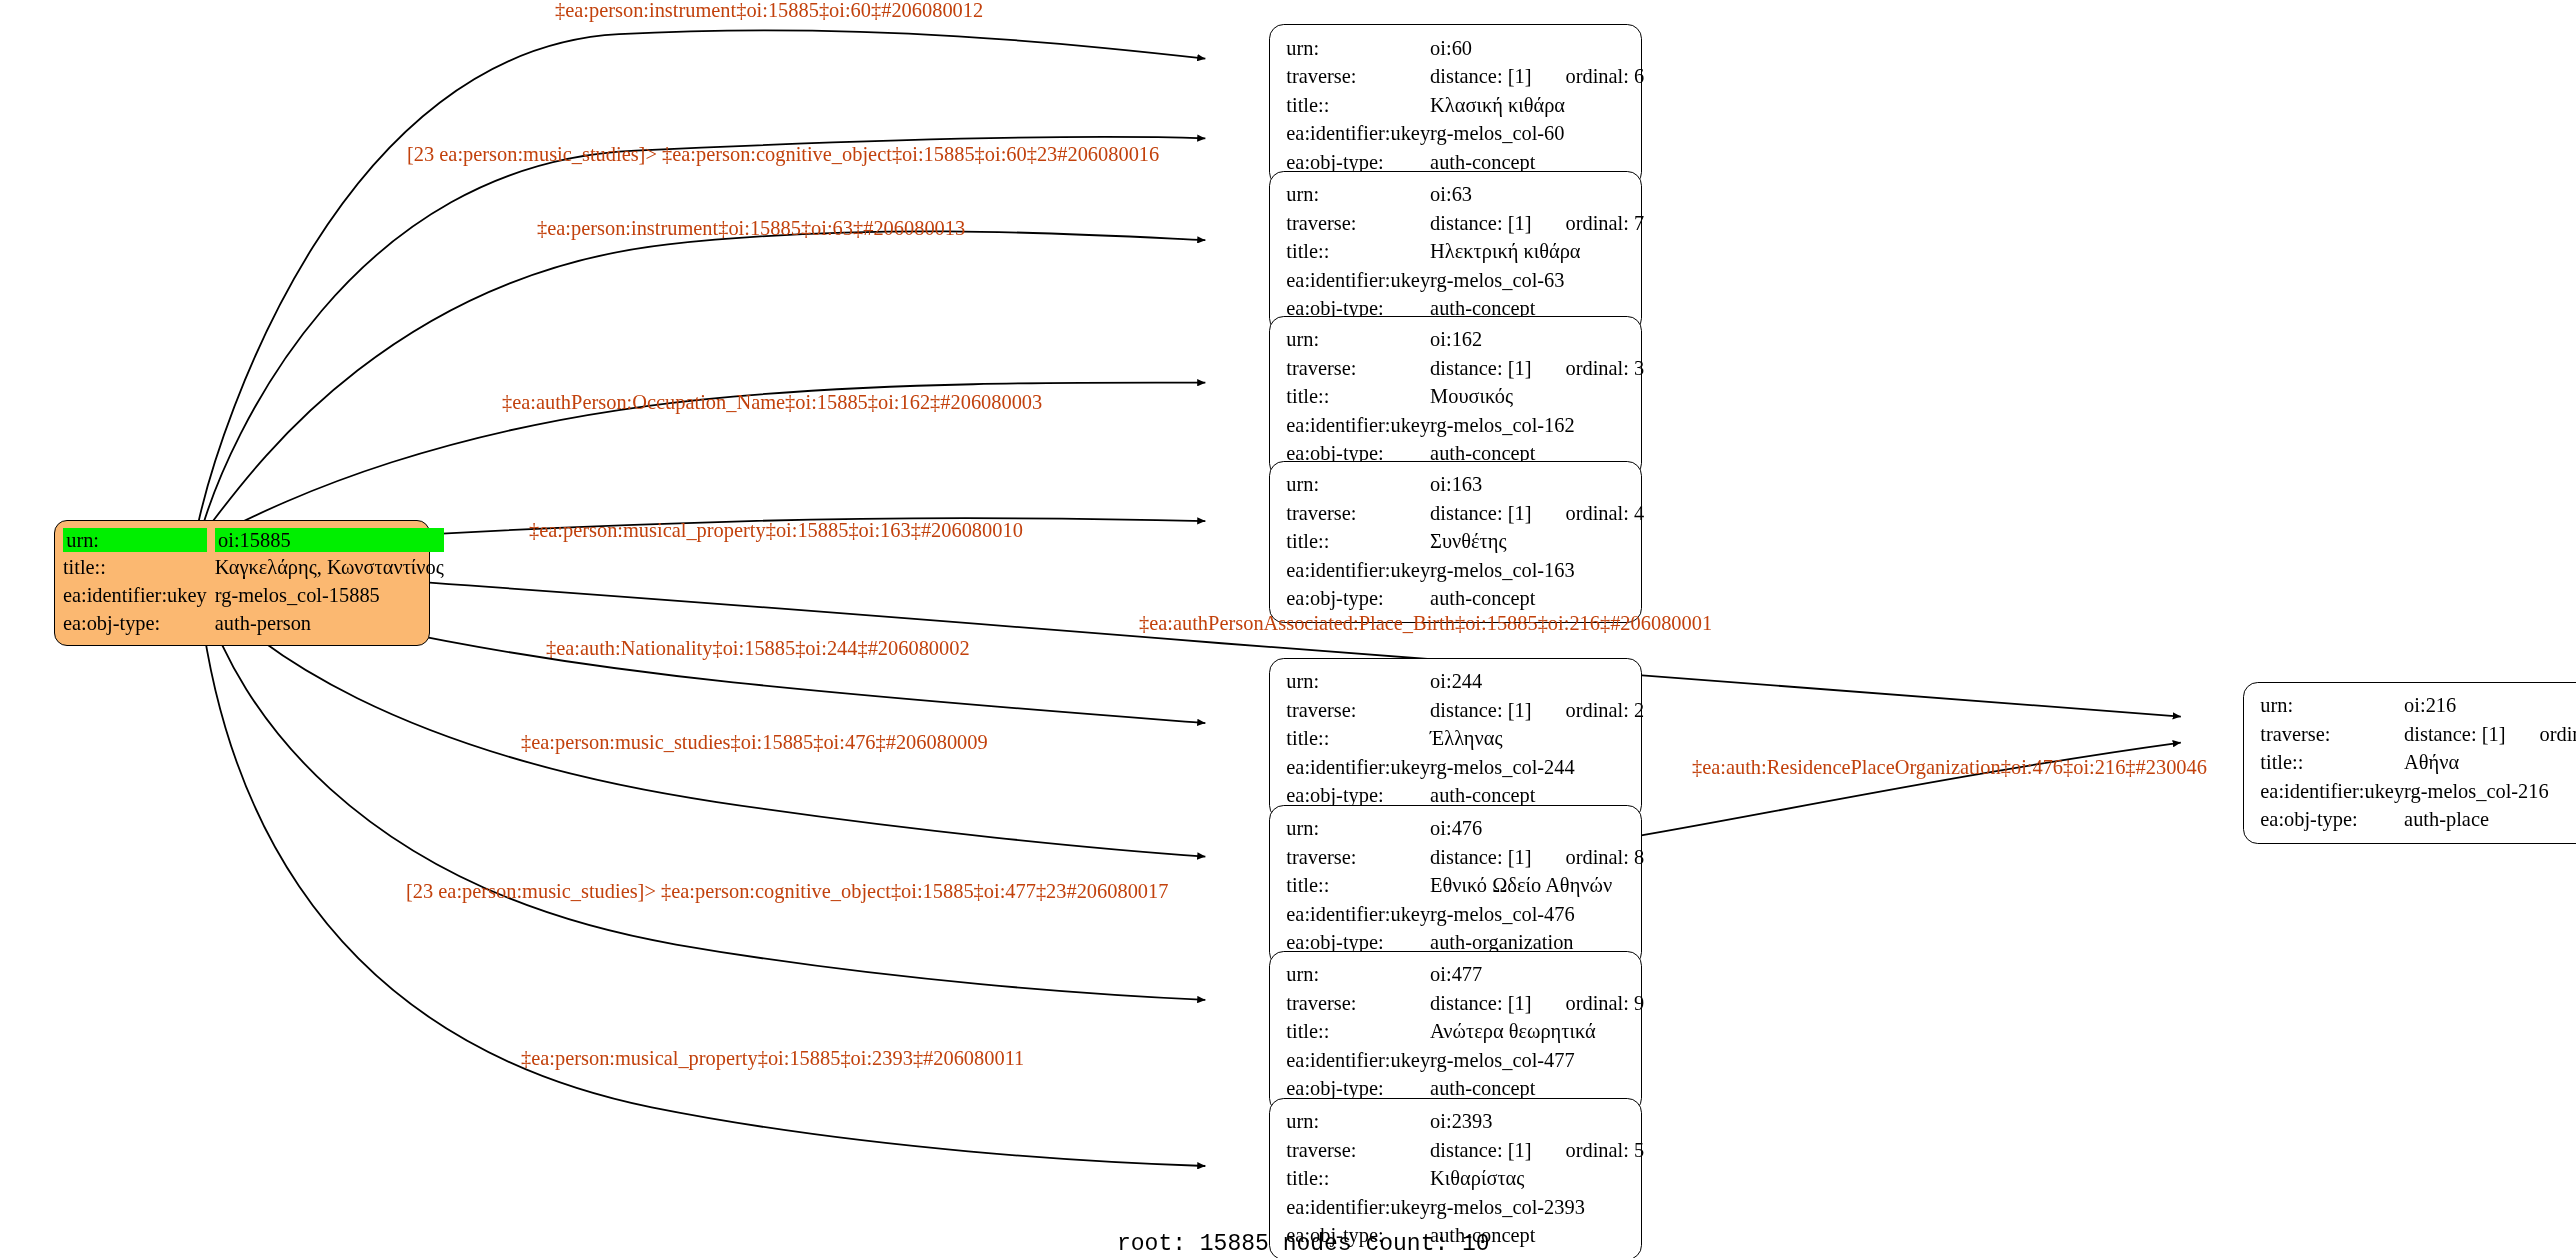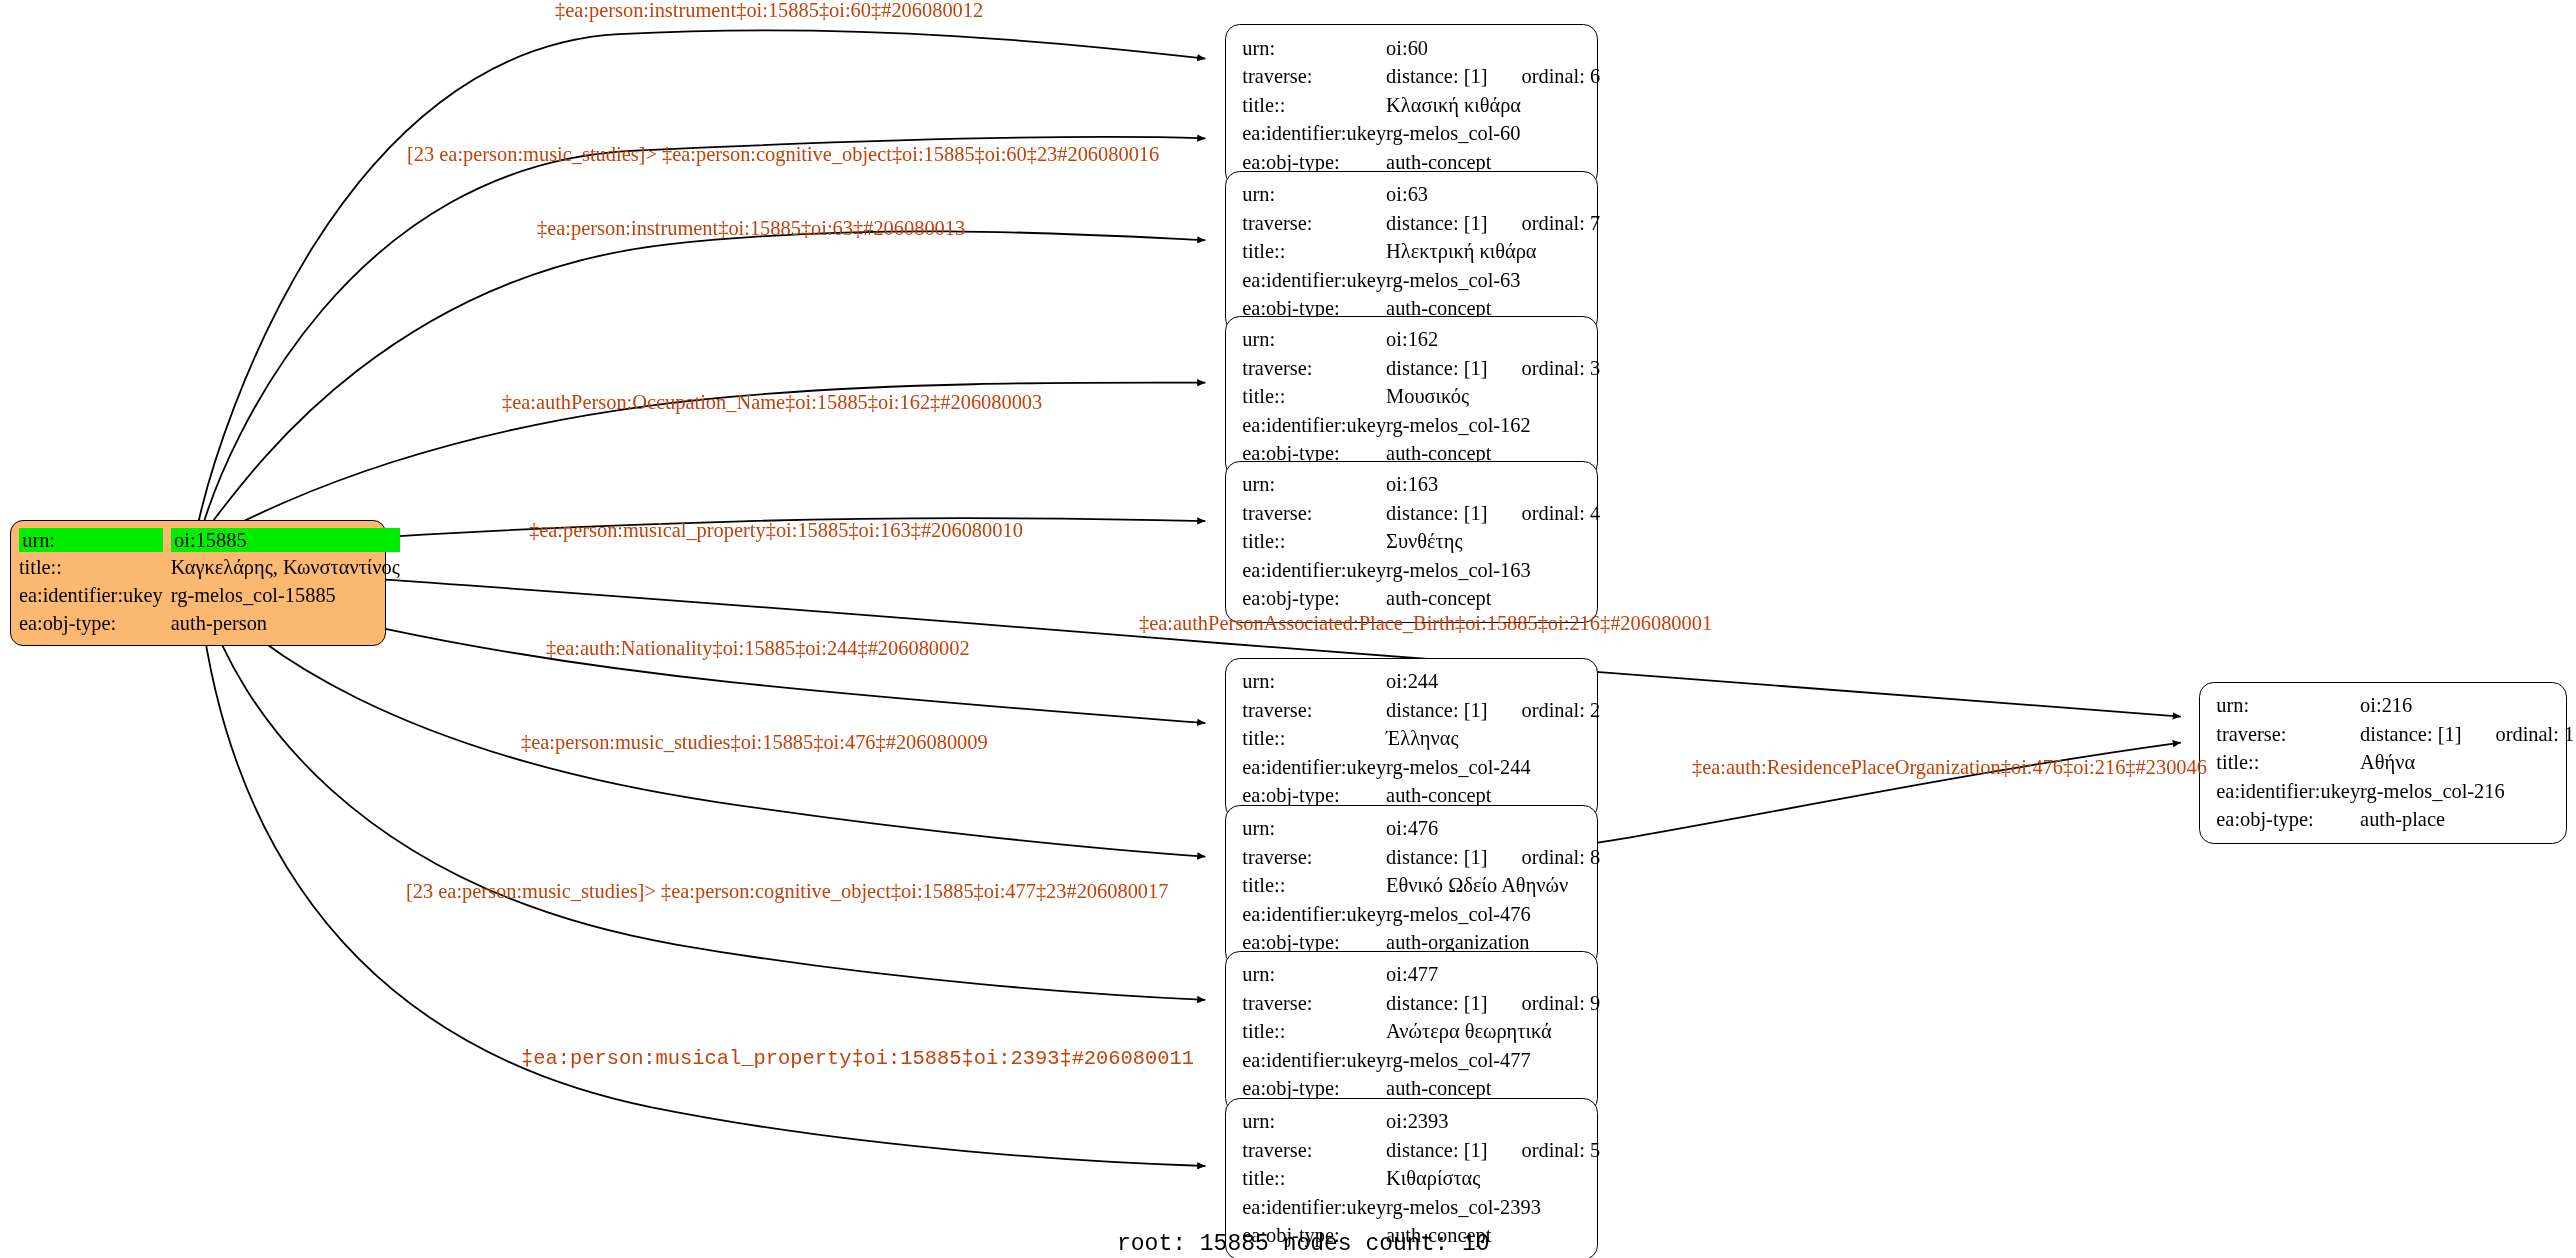--- a/index.html
+++ b/index.html
@@ -11,20 +11,21 @@
   #canvas{position:absolute;left:0;top:0;width:2576px;height:1258px;}
   #edge-layer{position:absolute;left:0;top:0;width:2576px;height:1258px;pointer-events:none;}
 
   .node{
     position:absolute;
     box-sizing:border-box;
     border:1.3px solid #000000;
     border-radius:14.7px;
     background:#ffffff;
     padding:11.4px 14.7px 11.4px 16.3px;
+    margin-left:44px;
   }
   .node.root{
     background:#fbb871;
     border-radius:13px;
     padding:6.5px 8.1px 6.5px 8.1px;
   }
   table.fields{border-collapse:collapse;border-spacing:0;}
   table.fields td{
     padding:0 0 4.9px 0;
     font-size:20.4px;
@@ -354,19 +355,19 @@
 
   <div class="edge-label" style="left:555px; top:-0.8px;">‡ea:person:instrument‡oi:15885‡oi:60‡#206080012</div>
   <div class="edge-label" style="left:407px; top:143px;">[23 ea:person:music_studies]&gt; ‡ea:person:cognitive_object‡oi:15885‡oi:60‡23#206080016</div>
   <div class="edge-label" style="left:537px; top:217px;font-family:Liberation Serif, serif;">‡ea:person:instrument‡oi:15885‡oi:63‡#206080013</div>
   <div class="edge-label" style="left:502px; top:391px;">‡ea:authPerson:Occupation_Name‡oi:15885‡oi:162‡#206080003</div>
   <div class="edge-label" style="left:529px; top:519px;">‡ea:person:musical_property‡oi:15885‡oi:163‡#206080010</div>
   <div class="edge-label" style="left:1139px; top:568px;margin-top:44px;">‡ea:authPersonAssociated:Place_Birth‡oi:15885‡oi:216‡#206080001</div>
   <div class="edge-label" style="left:546px; top:637px;">‡ea:auth:Nationality‡oi:15885‡oi:244‡#206080002</div>
   <div class="edge-label" style="left:521px; top:731px;">‡ea:person:music_studies‡oi:15885‡oi:476‡#206080009</div>
   <div class="edge-label" style="left:406px; top:880px;">[23 ea:person:music_studies]&gt; ‡ea:person:cognitive_object‡oi:15885‡oi:477‡23#206080017</div>
-  <div class="edge-label" style="left:521px; top:1047px;font-family:Liberation Mono, monospace;">‡ea:person:musical_property‡oi:15885‡oi:2393‡#206080011</div>
+  <div class="edge-label" style="left:521px; top:1047px;">‡ea:person:musical_property‡oi:15885‡oi:2393‡#206080011</div>
   <div class="edge-label" style="left:1692px; top:756px;">‡ea:auth:ResidencePlaceOrganization‡oi:476‡oi:216‡#230046</div>
 
   <div class="footer-label" style="left:1117px; top:1233px;">root: 15885 nodes count: 10</div>
 
 </div>
 
 
 </body></html>

